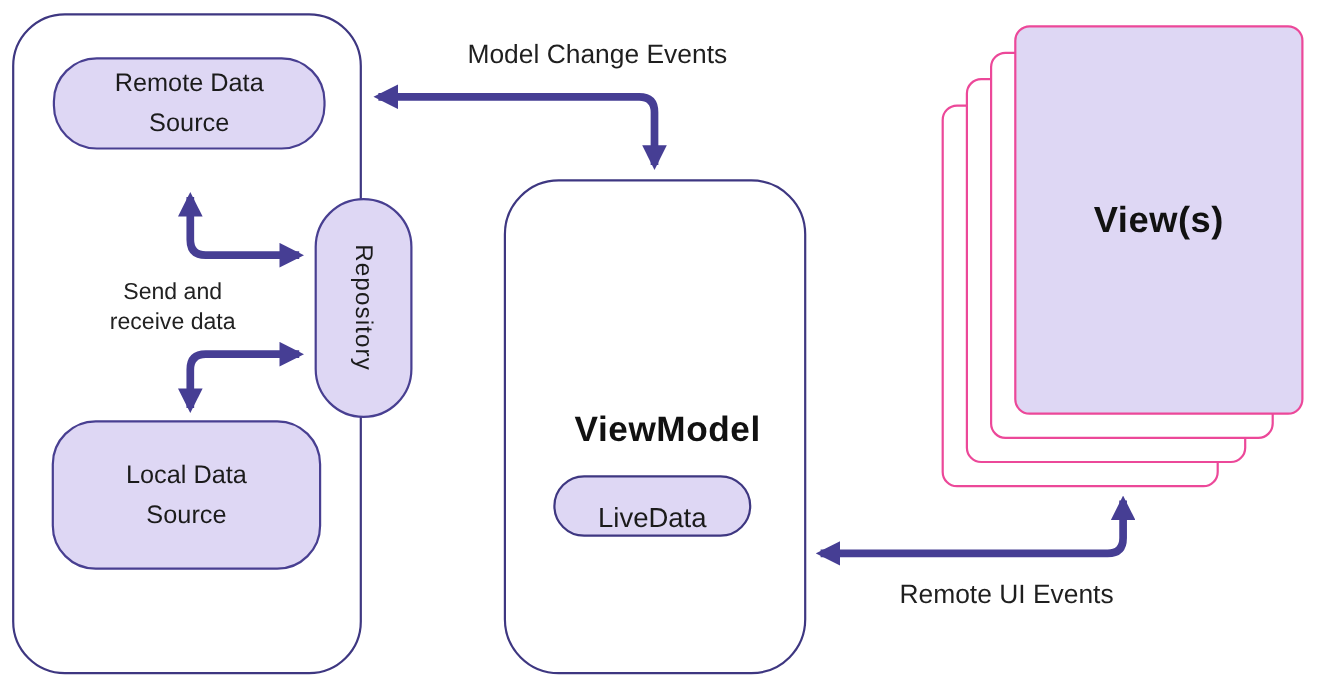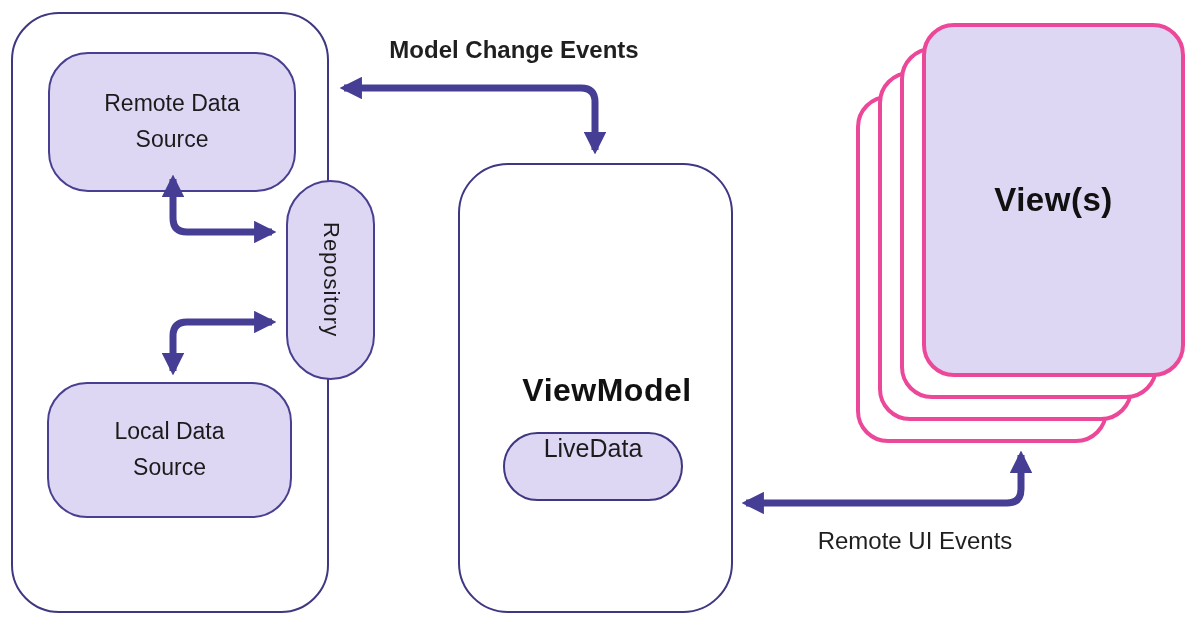--- a/index.html
+++ b/index.html
@@ -21,21 +21,21 @@
   .node {
     position: absolute;
     background: #ded7f4;
     border: 2.5px solid #483f91;
     display: flex; align-items: center; justify-content: center;
     text-align: center;
     font-size: 23px;
     line-height: 1.55;
     color: #1b1b1b;
   }
-  .remote-node { left: 48px; top: 52px;  width: 248px; height: 140px; border-radius: 40px; }
+  .remote-node { left: 48px; top: 52px;  width: 248px; height: 84px; border-radius: 40px; }
   .local-node  { left: 47px; top: 382px; width: 245px; height: 136px; border-radius: 40px; }
   .node .wrap-text { max-width: 150px; display: inline-block; }
 
   .repository-pill {
     position: absolute;
     left: 286px; top: 180px; width: 89px; height: 200px;
     background: #ded7f4;
     border: 2px solid #483f91;
     border-radius: 46px;
     z-index: 5;
@@ -44,35 +44,35 @@
   .repository-pill .vtext {
     writing-mode: vertical-rl;
     text-orientation: mixed;
     font-size: 22px;
     color: #1b1b1b;
     letter-spacing: 1px;
   }
 
   .livedata-pill {
     position: absolute;
-    left: 503px; top: 432px; width: 180px; height: 69px;
+    left: 503px; top: 432px; width: 180px; height: 56px;
     background: #ded7f4;
     border: 2.5px solid #3e3781;
     border-radius: 35px;
-    display: flex; align-items: flex-start; justify-content: center;
+    display: flex; align-items: flex-end; justify-content: center;
     font-size: 25px;
     color: #1b1b1b;
   }
 
   
   .view-card {
     position: absolute;
     background: #ffffff;
-    border: 4px solid #ec4899;
-    border-radius: 32px;
+    border: 2px solid #ec4899;
+    border-radius: 14px;
   }
   .view-card-4 { left: 856px; top: 95px; width: 252px; height: 348px; z-index: 1; }
   .view-card-3 { left: 878px; top: 71px; width: 255px; height: 350px; z-index: 2; }
   .view-card-2 { left: 900px; top: 47px; width: 258px; height: 352px; z-index: 3; }
   .view-card-1 {
     left: 922px; top: 23px; width: 263px; height: 354px; z-index: 4;
     background: #ded7f4;
     display: flex; align-items: center; justify-content: center;
   }
 
@@ -88,21 +88,21 @@
   .viewmodel-title { left: 458px; top: 372px; width: 298px; font-size: 32px; }
   .views-title     { font-weight: 800; font-size: 33px; color: #111111; letter-spacing: 0.5px; }
 
   
   .free-label {
     position: absolute;
     text-align: center;
     color: #1f1f1f;
     font-size: 24px;
   }
-  .label-model-change { left: 374px; top: 36px;  width: 280px; font-weight: bold; }
+  .label-model-change { left: 403px; top: 36px;  width: 280px; }
   .label-observe-ui   { left: 795px; top: 527px; width: 240px; }
   .label-send-receive {
     position: absolute;
     left: 57px; top: 252px; width: 200px;
     text-align: center;
     font-size: 21px; line-height: 1.3; color: #222222;
     display: flex; justify-content: center;
   }
   .label-send-receive .wrap-text { max-width: 135px; display: inline-block; }
 
@@ -146,20 +146,23 @@
   </div>
 
   <div class="livedata-pill">
     <span>LiveData</span>
   </div>
 
   <div class="heavy-title viewmodel-title">ViewModel</div>
 
   <div class="free-label label-model-change">Model Change Events</div>
   <div class="free-label label-observe-ui">Remote UI Events</div>
+  <div class="label-send-receive">
+    <span class="wrap-text">Send and receive data</span>
+  </div>
 
   <svg class="arrows" viewBox="0 0 1200 624" xmlns="http://www.w3.org/2000/svg">
     <defs>
       <marker id="ah" viewBox="0 0 10 10" refX="8" refY="5" markerWidth="3.2" markerHeight="3.2" orient="auto" markerUnits="strokeWidth">
         <path d="M 0 0 L 10 5 L 0 10 z" fill="#463e94"></path>
       </marker>
       <marker id="ahs" viewBox="0 0 10 10" refX="8" refY="5" markerWidth="3.2" markerHeight="3.2" orient="auto-start-reverse" markerUnits="strokeWidth">
         <path d="M 0 0 L 10 5 L 0 10 z" fill="#463e94"></path>
       </marker>
     </defs>

